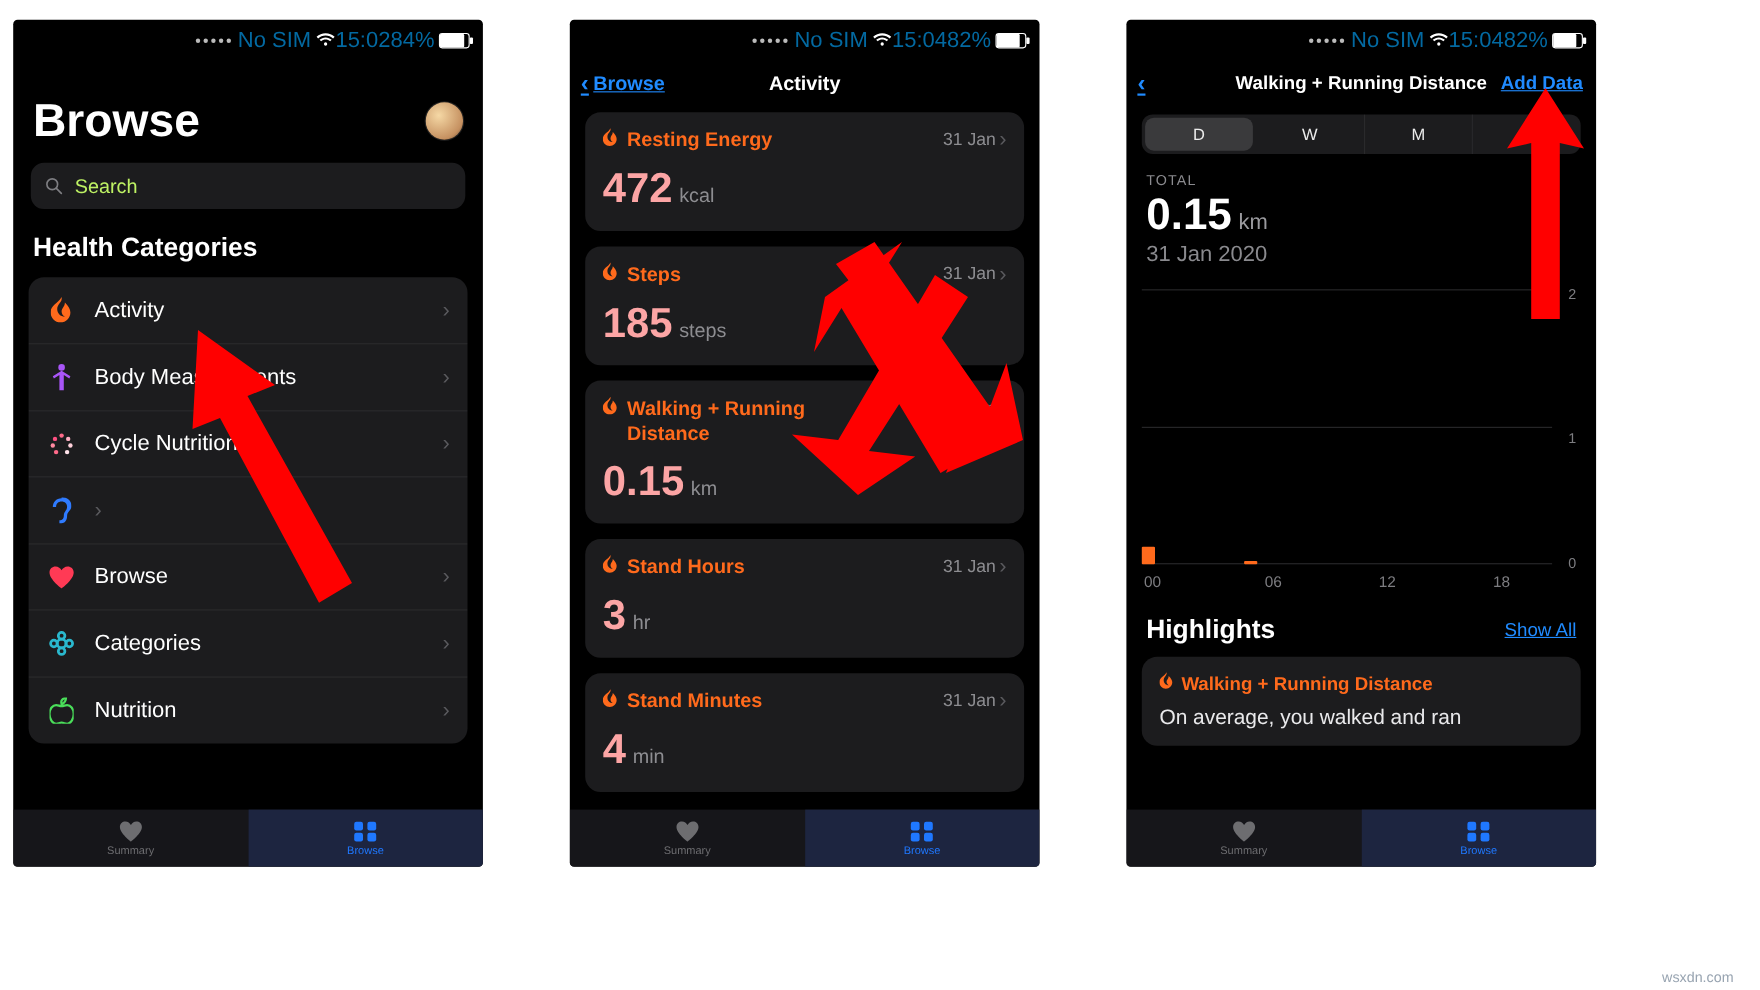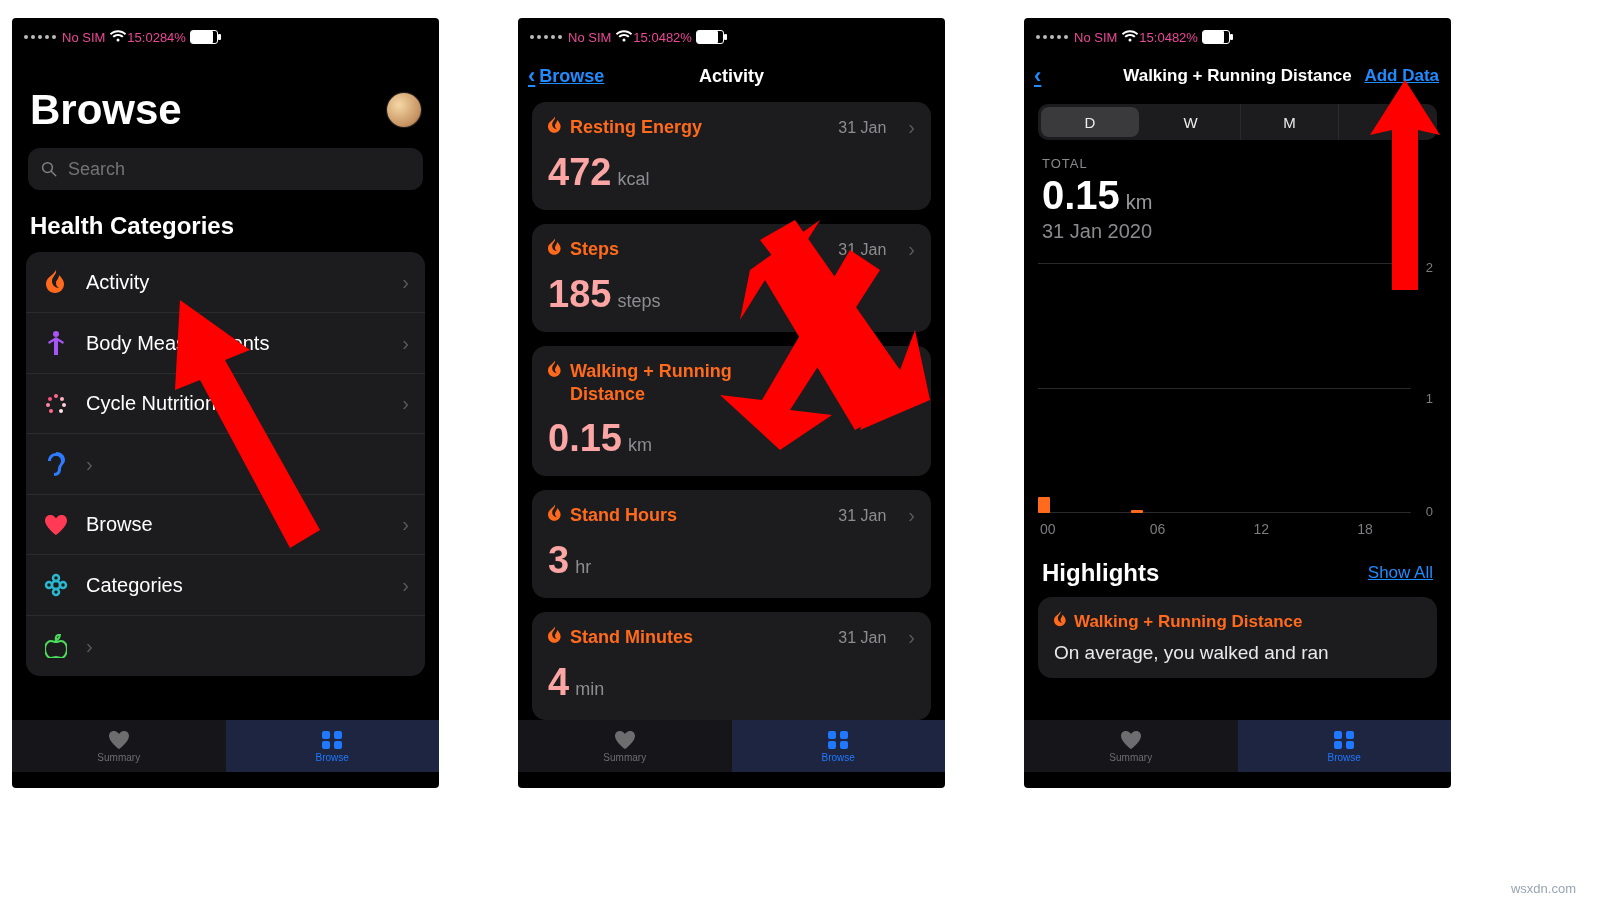--- a/index.html
+++ b/index.html
@@ -10,22 +10,22 @@
     position: relative;
     overflow: hidden;
   }
   .stage { position: relative; width: 1600px; height: 900px; }
   .phone {
     position: absolute; top: 18px; width: 427px; height: 770px;
     background: #000; border-radius: 4px; overflow: hidden;
     color: #fff;
   }
   .phone .status {
-    display: flex; align-items: center; justify-content: flex-start;
-    height: 38px; padding: 0 12px; font-size: 13px; color: #ec4899;
+    display: flex; align-items: center; justify-content: flex-end;
+    height: 38px; padding: 0 12px; font-size: 20px; color: #0369a1;
   }
   .dots { display:inline-flex; gap:3px; align-items:flex-end; margin-right:6px; }
   .dots i { width:4px; height:4px; background:#bbb; border-radius:50%; display:inline-block;}
   .wifi-ic { display:inline-block; margin-left:4px;}
   .battery {
     display:inline-flex; align-items:center; gap:4px;
   }
   .batt {
     width:28px; height:14px; border:1.5px solid #fff; border-radius:3px; position:relative;
   }
@@ -39,37 +39,37 @@
     position:absolute; left:10px; display:flex; align-items:center; gap:4px;
     color:#208bff; text-decoration: underline-none;
   }
   .nav-back .glyph { font-size:22px; }
   .nav-back span { text-decoration: underline; font-size:18px; }
   .nav-right {
     position:absolute; right:12px; color:#208bff; font-size:17px; text-decoration: underline;
   }
   .scroll { position:absolute; top:38px; bottom:52px; left:0; right:0; overflow:hidden;}
   .tabbar {
-    position:absolute; bottom:16px; left:0; right:0; height:52px;
+    position:absolute; bottom:0; left:0; right:0; height:52px;
     display:flex; background:rgba(30,30,35,0.75);
   }
   .tabbar .tab{ flex:1; display:flex; flex-direction:column; align-items:center; justify-content:center; gap:2px;}
   .tab .ic{ width:24px; height:20px; display:flex; align-items:center; justify-content:center; }
   .tab .lbl{ font-size:10px; }
   .tab.inactive{ color:#6d6d70; }
   .tab.active{ color:#1f78ff; }
   .tab.active.panel { background: rgba(30,40,72,0.85); }
 
   
   .p1-head { display:flex; align-items:center; justify-content:space-between; padding: 30px 18px 14px;}
   .p1-head h1{ font-size:42px; font-weight:800;}
   .avatar{ width:34px; height:34px; border-radius:50%; background: radial-gradient(circle at 35% 35%, #f5d8a5, #c59060 70%, #4a3a28); box-shadow:0 0 0 1px #222;}
   .search{
     margin:0 16px 22px; height:42px; background:#1c1c1e; border-radius:12px;
-    display:flex; align-items:center; gap:10px; padding:0 12px; color:#737373; font-size:18px;
+    display:flex; align-items:center; gap:10px; padding:0 12px; color:#bef264; font-size:18px;
   }
   .p1-sub{ font-size:24px; font-weight:700; padding:0 18px 12px;}
   .list {
     margin:0 14px; background:#1c1c1e; border-radius:14px; overflow:hidden;
   }
   .row {
     display:flex; align-items:center; gap:16px; padding:18px 16px;
     border-bottom:1px solid #2b2b2d;
   }
   .row:last-child{ border-bottom:none;}
@@ -78,21 +78,21 @@
   .chev{ color:#5a5a5e; font-size:20px;}
 
   
   .cards{ padding: 6px 14px; display:flex; flex-direction:column; gap:14px;}
   .card{
     background:#1c1c1e; border-radius:14px; padding:14px 16px 16px;
   }
   .card .chead{ display:flex; align-items:flex-start; justify-content:space-between;}
   .ctitle{ display:flex; align-items:flex-start; gap:8px; color:#ff6a1c; font-size:18px; font-weight:600;}
   .ctitle .txt{ line-height:1.25;}
-  .cdate{ display:flex; align-items:center; gap:22px; color:#8d8d91; font-size:16px;}
+  .cdate{ display:flex; align-items:center; gap:3px; color:#8d8d91; font-size:16px;}
   .cval{ display:flex; align-items:baseline; gap:6px; margin-top:12px;}
   .cval .big{ font-size:38px; font-weight:600; color:#fca5a5;}
   .cval .unit{ font-size:18px; color:#8d8d91;}
 
   
   .seg {
     display:flex; margin:8px 14px 12px; background:#1c1c1e; border-radius:10px; height:36px; overflow:hidden;
   }
   .seg .s{ flex:1; display:flex; align-items:center; justify-content:center; color:#ececec; font-size:15px; border-right:1px solid #2a2a2c;}
   .seg .s:last-child{border-right:none;}
@@ -242,20 +242,21 @@
           </span>
           <span class="rlabel">Categories</span>
           <span class="chev">›</span>
         </div>
         <div class="row">
           <span class="ricon" style="color:#4ade5a">
             <svg width="22" height="24" viewBox="0 0 22 24">
                 <path d="M11 6c-1-3 1-5 4-6-0 3-1 5-4 6zM6 7c-3 0-6 3-6 8s3 9 6 9c2 0 3-1 5-1s3 1 5 1c3 0 6-4 6-9s-3-8-6-8c-2 0-3 1-5 1S8 7 6 7z" fill="none" stroke="#4ade5a" stroke-width="2"></path>
               </svg>
           </span>
+          <span class="rlabel">Nutrition</span>
           <span class="chev">›</span>
         </div>
       </div>
     </div>
 
     <div class="tabbar">
       <div class="tab inactive">
         <span class="ic">
             <svg width="24" height="20" viewBox="0 0 24 22">
               <path d="M12 21S1 13 1 6.5C1 3 3.5 1 6.5 1 9 1 11 2.6 12 4.5 13 2.6 15 1 17.5 1 20.5 1 23 3 23 6.5 23 13 12 21 12 21z" fill="#6d6d70"></path>

